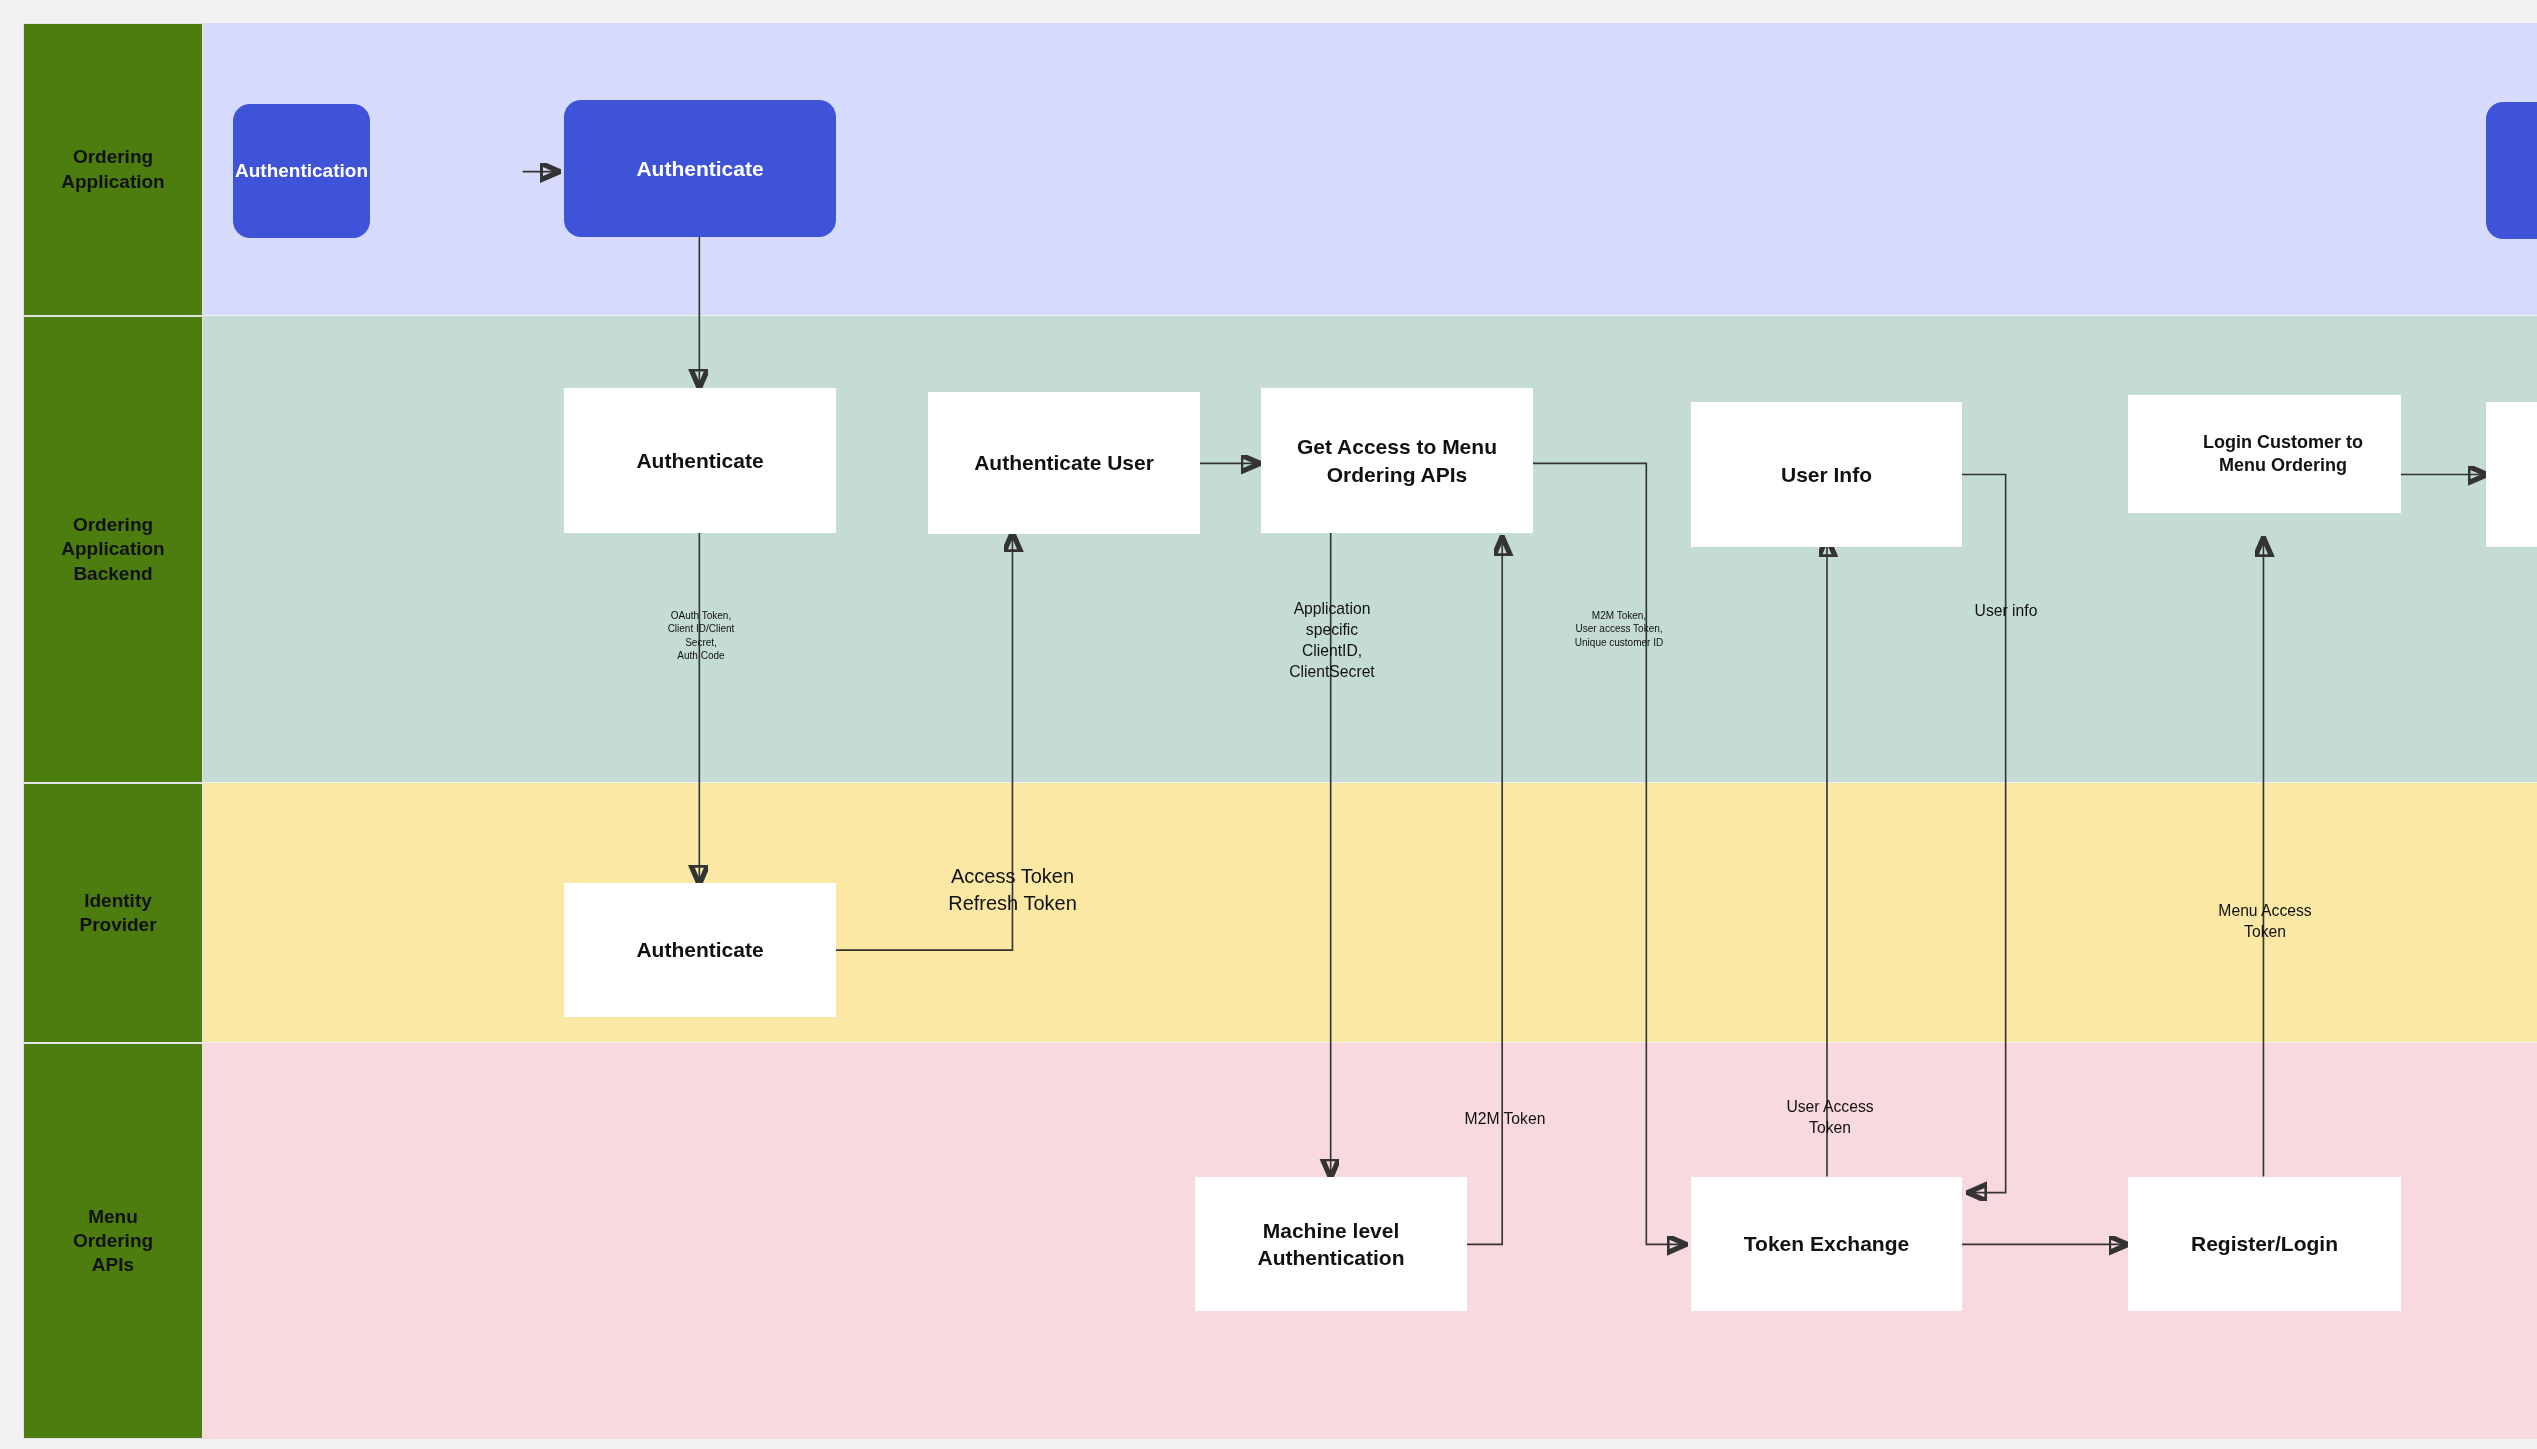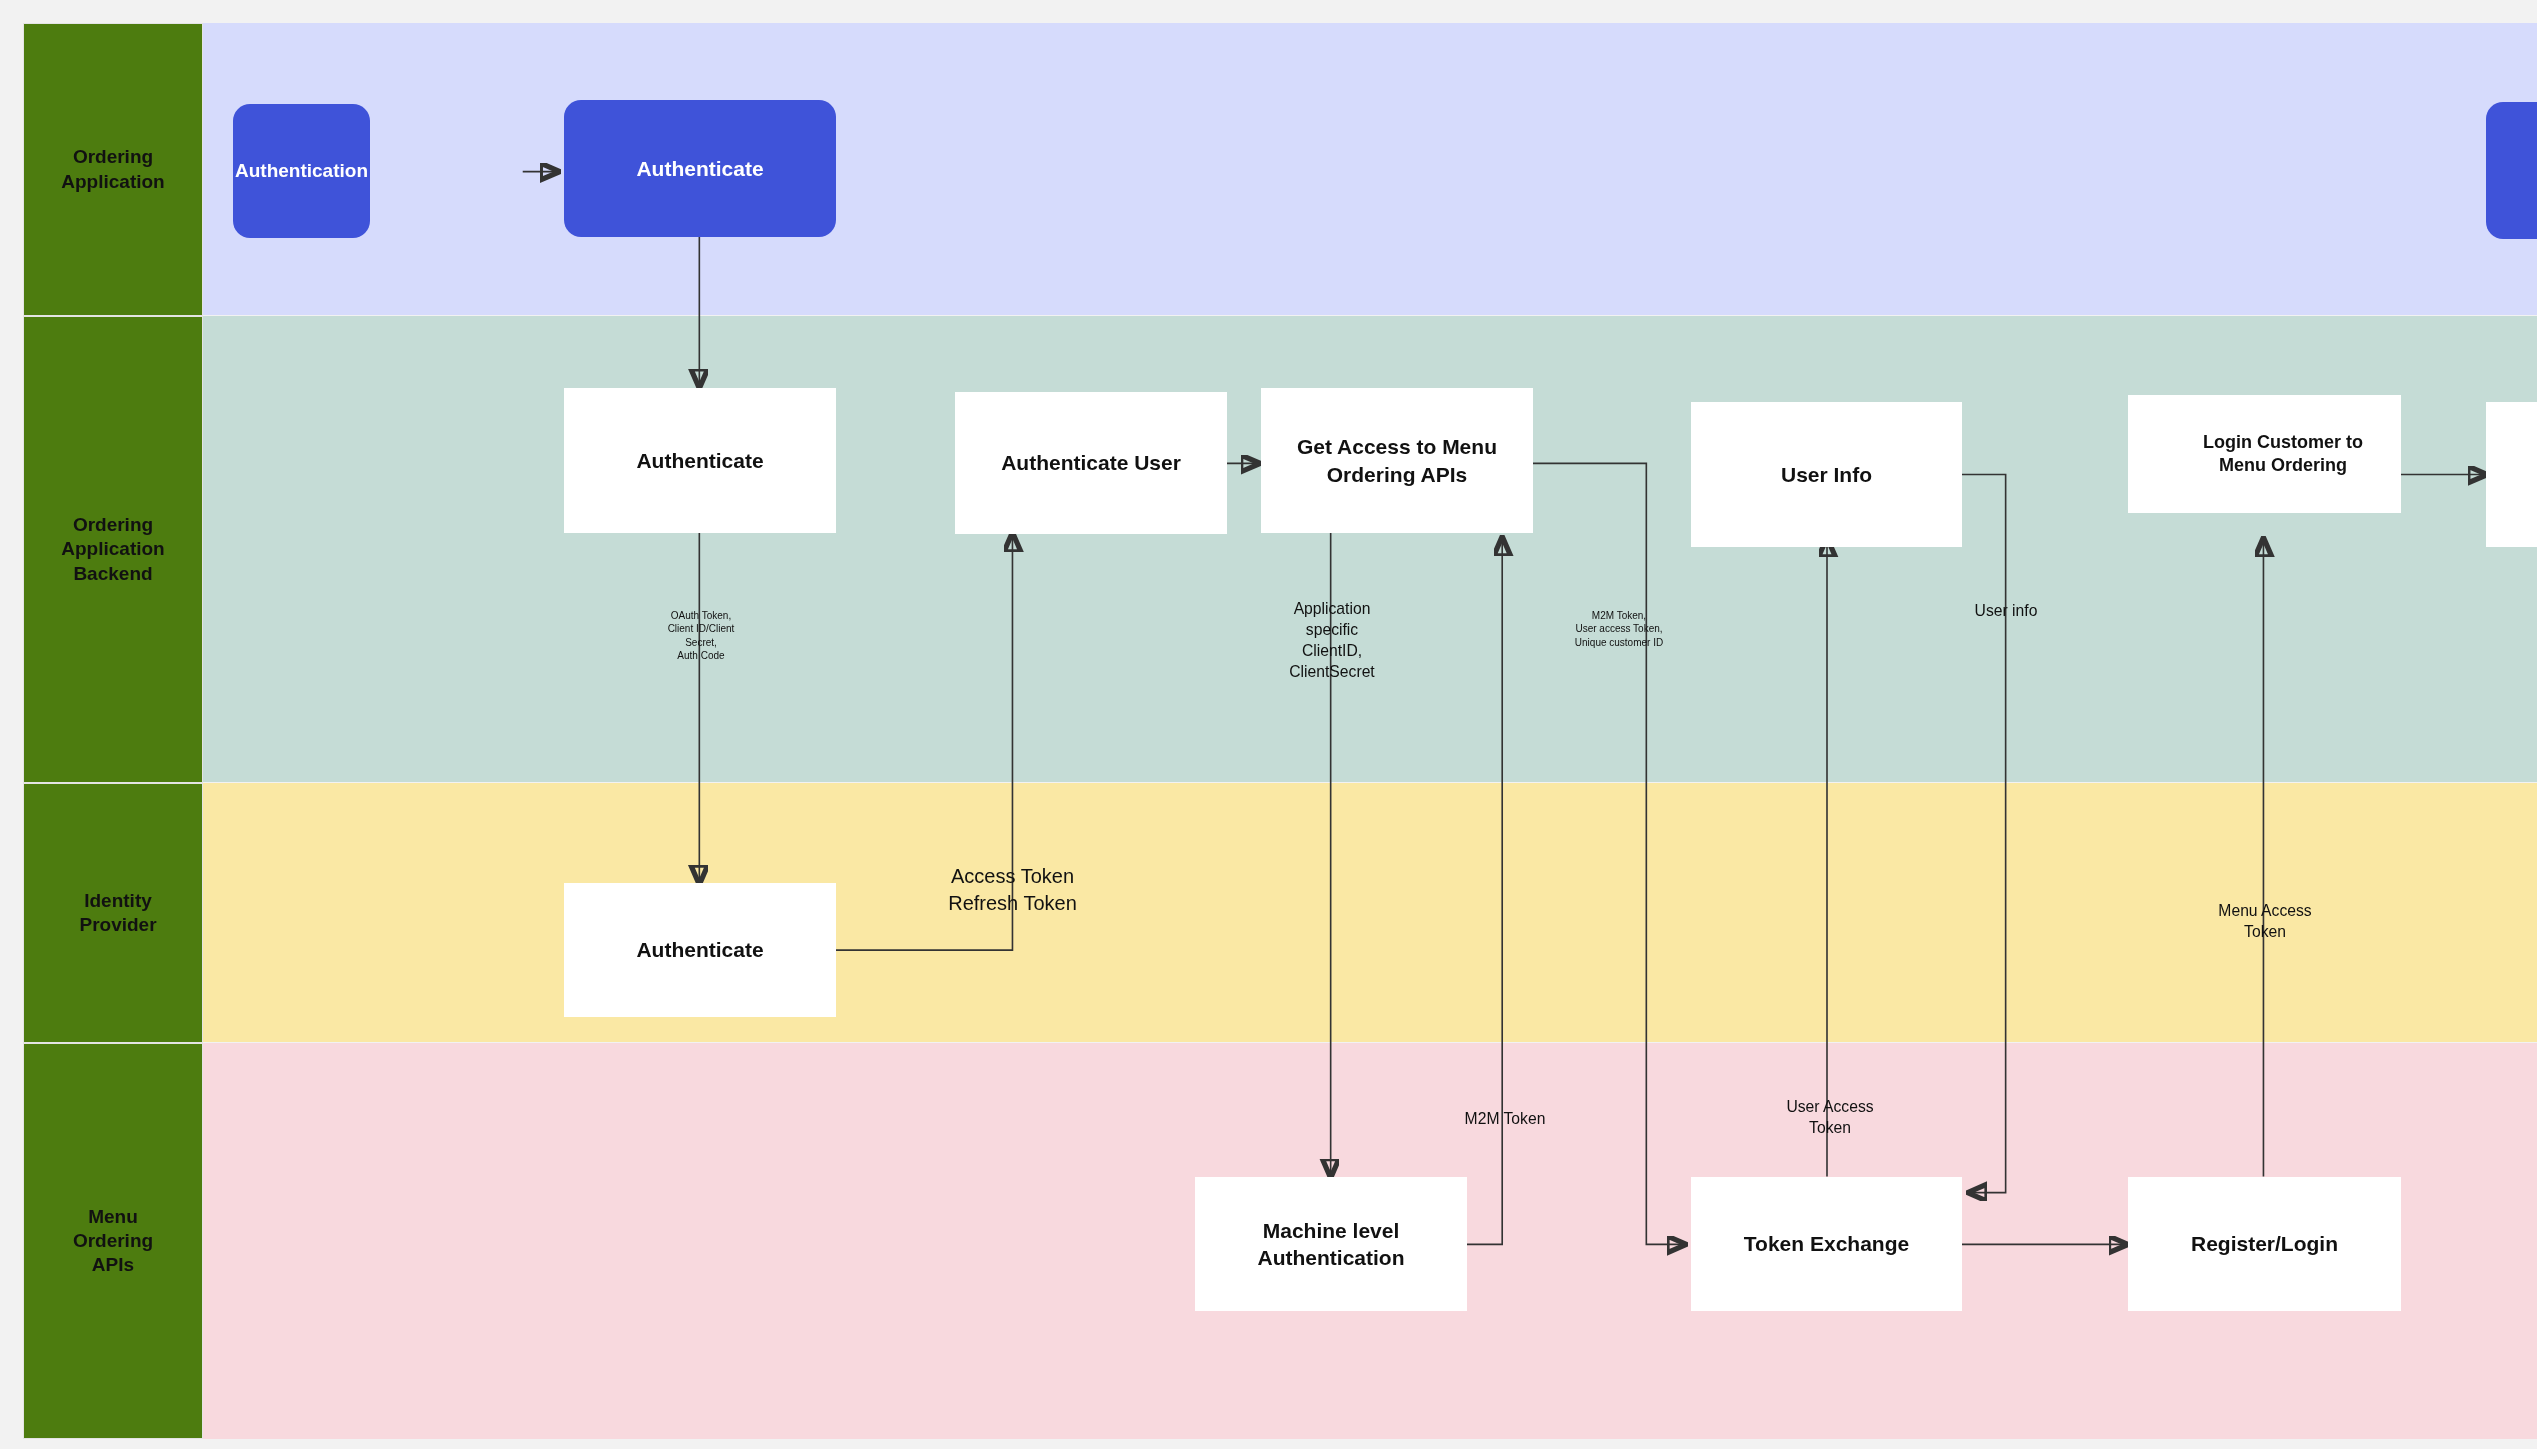--- a/index.html
+++ b/index.html
@@ -74,21 +74,21 @@
 
     <line x1="5168" y1="800" x2="5168" y2="470" marker-end="url(#ah)"></line>
   </svg>
 
   <div class="node blue" style="left:233px;top:104px;width:137px;height:134px;font-size:19px;">Authentication</div>
   <div class="node blue" style="left:564px;top:100px;width:272px;height:137px;font-size:21px;">Authenticate</div>
   <div class="node blue" style="left: 2486px; top: 102px; width: 273px; height: 137px; font-size: 21px; white-space: pre-line;">Customer
 Authenticated</div>
 
   <div class="node white" style="left:564px;top:388px;width:272px;height:145px;font-size:21px;">Authenticate</div>
-  <div class="node white" style="left:928px;top:392px;width:272px;height:142px;font-size:21px;margin-left:27px;">Authenticate User</div>
+  <div class="node white" style="left:928px;top:392px;width:272px;height:142px;font-size:21px;">Authenticate User</div>
   <div class="node white" style="left: 1261px; top: 388px; width: 272px; height: 145px; font-size: 21px; white-space: pre-line;">Get Access to Menu
 Ordering APIs</div>
   <div class="node white" style="left:1691px;top:402px;width:271px;height:145px;font-size:21px;">User Info</div>
   <div class="node white" style="left: 2128px; top: 395px; width: 273px; height: 118px; font-size: 18px; white-space: pre-line; padding-left: 40px;">Login Customer to
 Menu Ordering</div>
   <div class="node white" style="left: 2486px; top: 402px; width: 273px; height: 145px; font-size: 21px; white-space: pre-line;">Customer
 Authenticated</div>
 
   <div class="node white" style="left:564px;top:883px;width:272px;height:134px;font-size:21px;">Authenticate</div>
 

